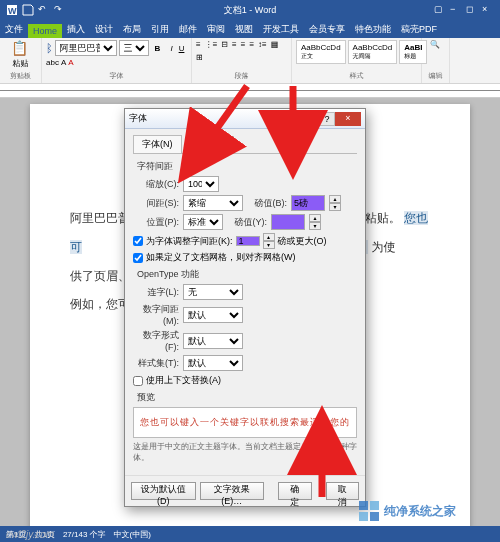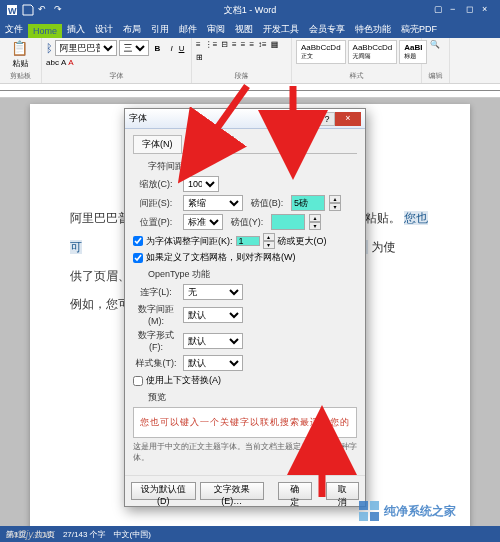--- a/index.html
+++ b/index.html
@@ -26,28 +26,28 @@
 .dialog{position:absolute;left:124px;top:108px;width:242px;background:#f0f0f0;border:1px solid #888;box-shadow:2px 4px 12px rgba(0,0,0,.4);font-size:9px}
 .dlg-title{height:20px;background:linear-gradient(#fff,#e4ecf7);border-bottom:1px solid #b8c7de;display:flex;align-items:center;padding:0 4px}
 .dlg-title .dt{flex:1;font-size:9px}
 .dlg-close{width:26px;height:14px;background:#c94030;color:#fff;text-align:center;font-size:9px;line-height:13px;cursor:pointer}
 .dlg-qh{width:16px;height:14px;border:1px solid #bbb;background:#e8e8e8;text-align:center;font-size:9px;line-height:12px;margin-left:2px;cursor:pointer}
 .dlg-body{padding:6px 8px}
 .dlg-tabs{display:flex;border-bottom:1px solid #bbb;margin-bottom:6px}
 .dlg-tab{padding:2px 8px;border:1px solid #bbb;border-bottom:none;margin-right:4px;background:#f8f8f8;font-size:9px;cursor:pointer}
 .dlg-tab.active{background:#fff;position:relative;top:1px}
 .dlg-row{display:flex;align-items:center;margin-bottom:3px;gap:4px}
-.dlg-row label{width:46px;font-size:9px;color:#333;text-align:center}
-.dlg-inp{height:16px;border:1px solid #aaa;background:#5eead4;font-size:9px;padding:0 2px}
+.dlg-row label{width:46px;font-size:9px;color:#333;text-align:right}
+.dlg-inp{height:16px;border:1px solid #aaa;background:#8b5cf6;font-size:9px;padding:0 2px}
 .dlg-sel{height:16px;border:1px solid #aaa;background:#fff;font-size:9px}
 .spin{width:12px;display:flex;flex-direction:column}
 .spin div{height:8px;border:1px solid #aaa;background:#eee;font-size:6px;text-align:center;line-height:6px;cursor:pointer}
 .dlg-chk{display:flex;align-items:center;gap:3px;font-size:9px;margin-bottom:2px}
 .dlg-chk input{width:10px;height:10px}
-.dlg-group-label{font-size:9px;margin:4px 0 3px 15px;color:#333}
+.dlg-group-label{font-size:9px;margin:4px 0 3px 4px;color:#333}
 .dlg-preview{border:1px solid #bbb;background:#fff;padding:8px 4px;text-align:center;font-size:9px;color:#c94030;margin-bottom:3px;letter-spacing:1px}
 .dlg-note{font-size:8px;color:#666;margin-bottom:6px}
 .dlg-btnbar{display:flex;gap:14px;justify-content:flex-end;padding:6px;border-top:1px solid #ddd}
 .dlg-btnbar-left{display:flex;gap:4px;margin-right:auto}
 .dlg-btn{height:18px;padding:0 8px;border:1px solid #999;background:linear-gradient(#fefefe,#e6e6e6);font-size:9px;cursor:pointer}
 
 .arrow{position:absolute;pointer-events:none}
 .arrow-line{stroke:#e62020;stroke-width:7;fill:none}
 .arrow-head{fill:#e62020}
 .watermark{position:absolute;pointer-events:none;opacity:.85}

